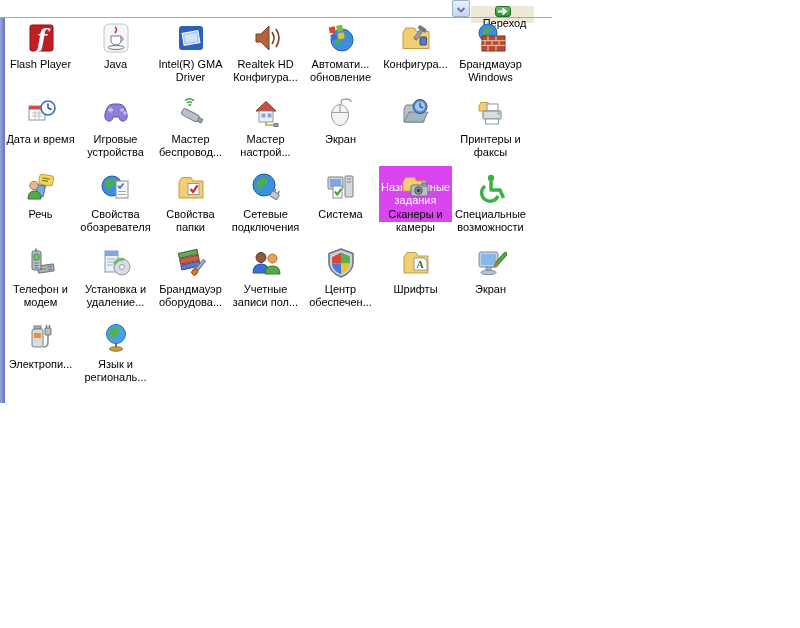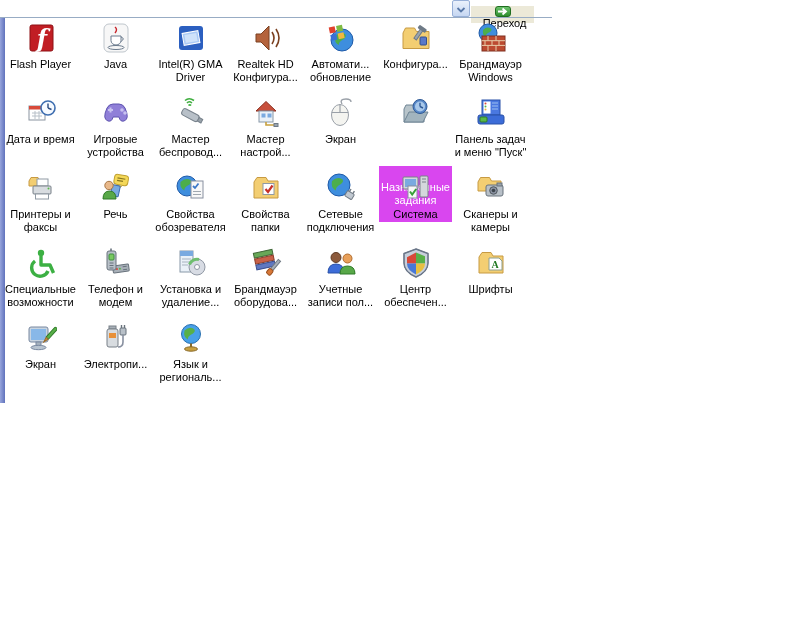--- a/index.html
+++ b/index.html
@@ -219,36 +219,20 @@
           <path d="M4 25 l5 -10 h19 l-5 10 z" fill="#a2b4be" stroke="#6e8494"></path>
           <circle cx="20" cy="9.5" r="7" fill="#5888c8" stroke="#2f5a96"></circle>
           <circle cx="20" cy="9.5" r="5" fill="#a8c8ea"></circle>
           <path d="M20 9.5 L20 5.8 M20 9.5 L23 11" stroke="#2f5a96" stroke-width="1.4"></path>
         </svg>
       </span>
     <span class="lbl">Назначенные
 задания</span>
   </div>
 
-  <div class="cell">
-    <span class="ico">
-        <svg width="32" height="32" viewBox="0 0 32 32">
-          <rect x="7" y="3" width="18" height="15" fill="#4a78e0" stroke="#2850a8"></rect>
-          <rect x="8.5" y="4.5" width="7" height="12" fill="#fff"></rect>
-          <circle cx="10.5" cy="6.5" r="1" fill="#d84a3a"></circle>
-          <circle cx="10.5" cy="9.5" r="1" fill="#58b848"></circle>
-          <circle cx="10.5" cy="12.5" r="1" fill="#f0b840"></circle>
-          <path d="M17 6 h6 M17 9 h6 M17 12 h6" stroke="#9cc0f0" stroke-width="1.2"></path>
-          <rect x="3" y="18" width="26" height="9" rx="2" fill="#3c6cd8" stroke="#2850a8"></rect>
-          <rect x="5" y="20" width="7" height="5" rx="1" fill="#58b848" stroke="#2f7a28"></rect>
-        </svg>
-      </span>
-    <span class="lbl">Панель задач
-и меню "Пуск"</span>
-  </div>
 
   <div class="cell">
     <span class="ico">
         <svg width="32" height="32" viewBox="0 0 32 32">
           <path d="M4 9 l2 -3.5 h7 l1.5 2.5 h3.5 v6 H4 z" fill="#f3ce72" stroke="#c79a42"></path>
           <rect x="12" y="7" width="11" height="7" fill="#fff" stroke="#909aa4"></rect>
           <rect x="8" y="14" width="18" height="8" rx="1" fill="#d8dce0" stroke="#788088"></rect>
           <circle cx="23.5" cy="16.5" r="1" fill="#58b848"></circle>
           <rect x="10.5" y="22" width="13" height="5" fill="#fff" stroke="#909aa4"></rect>
         </svg>

